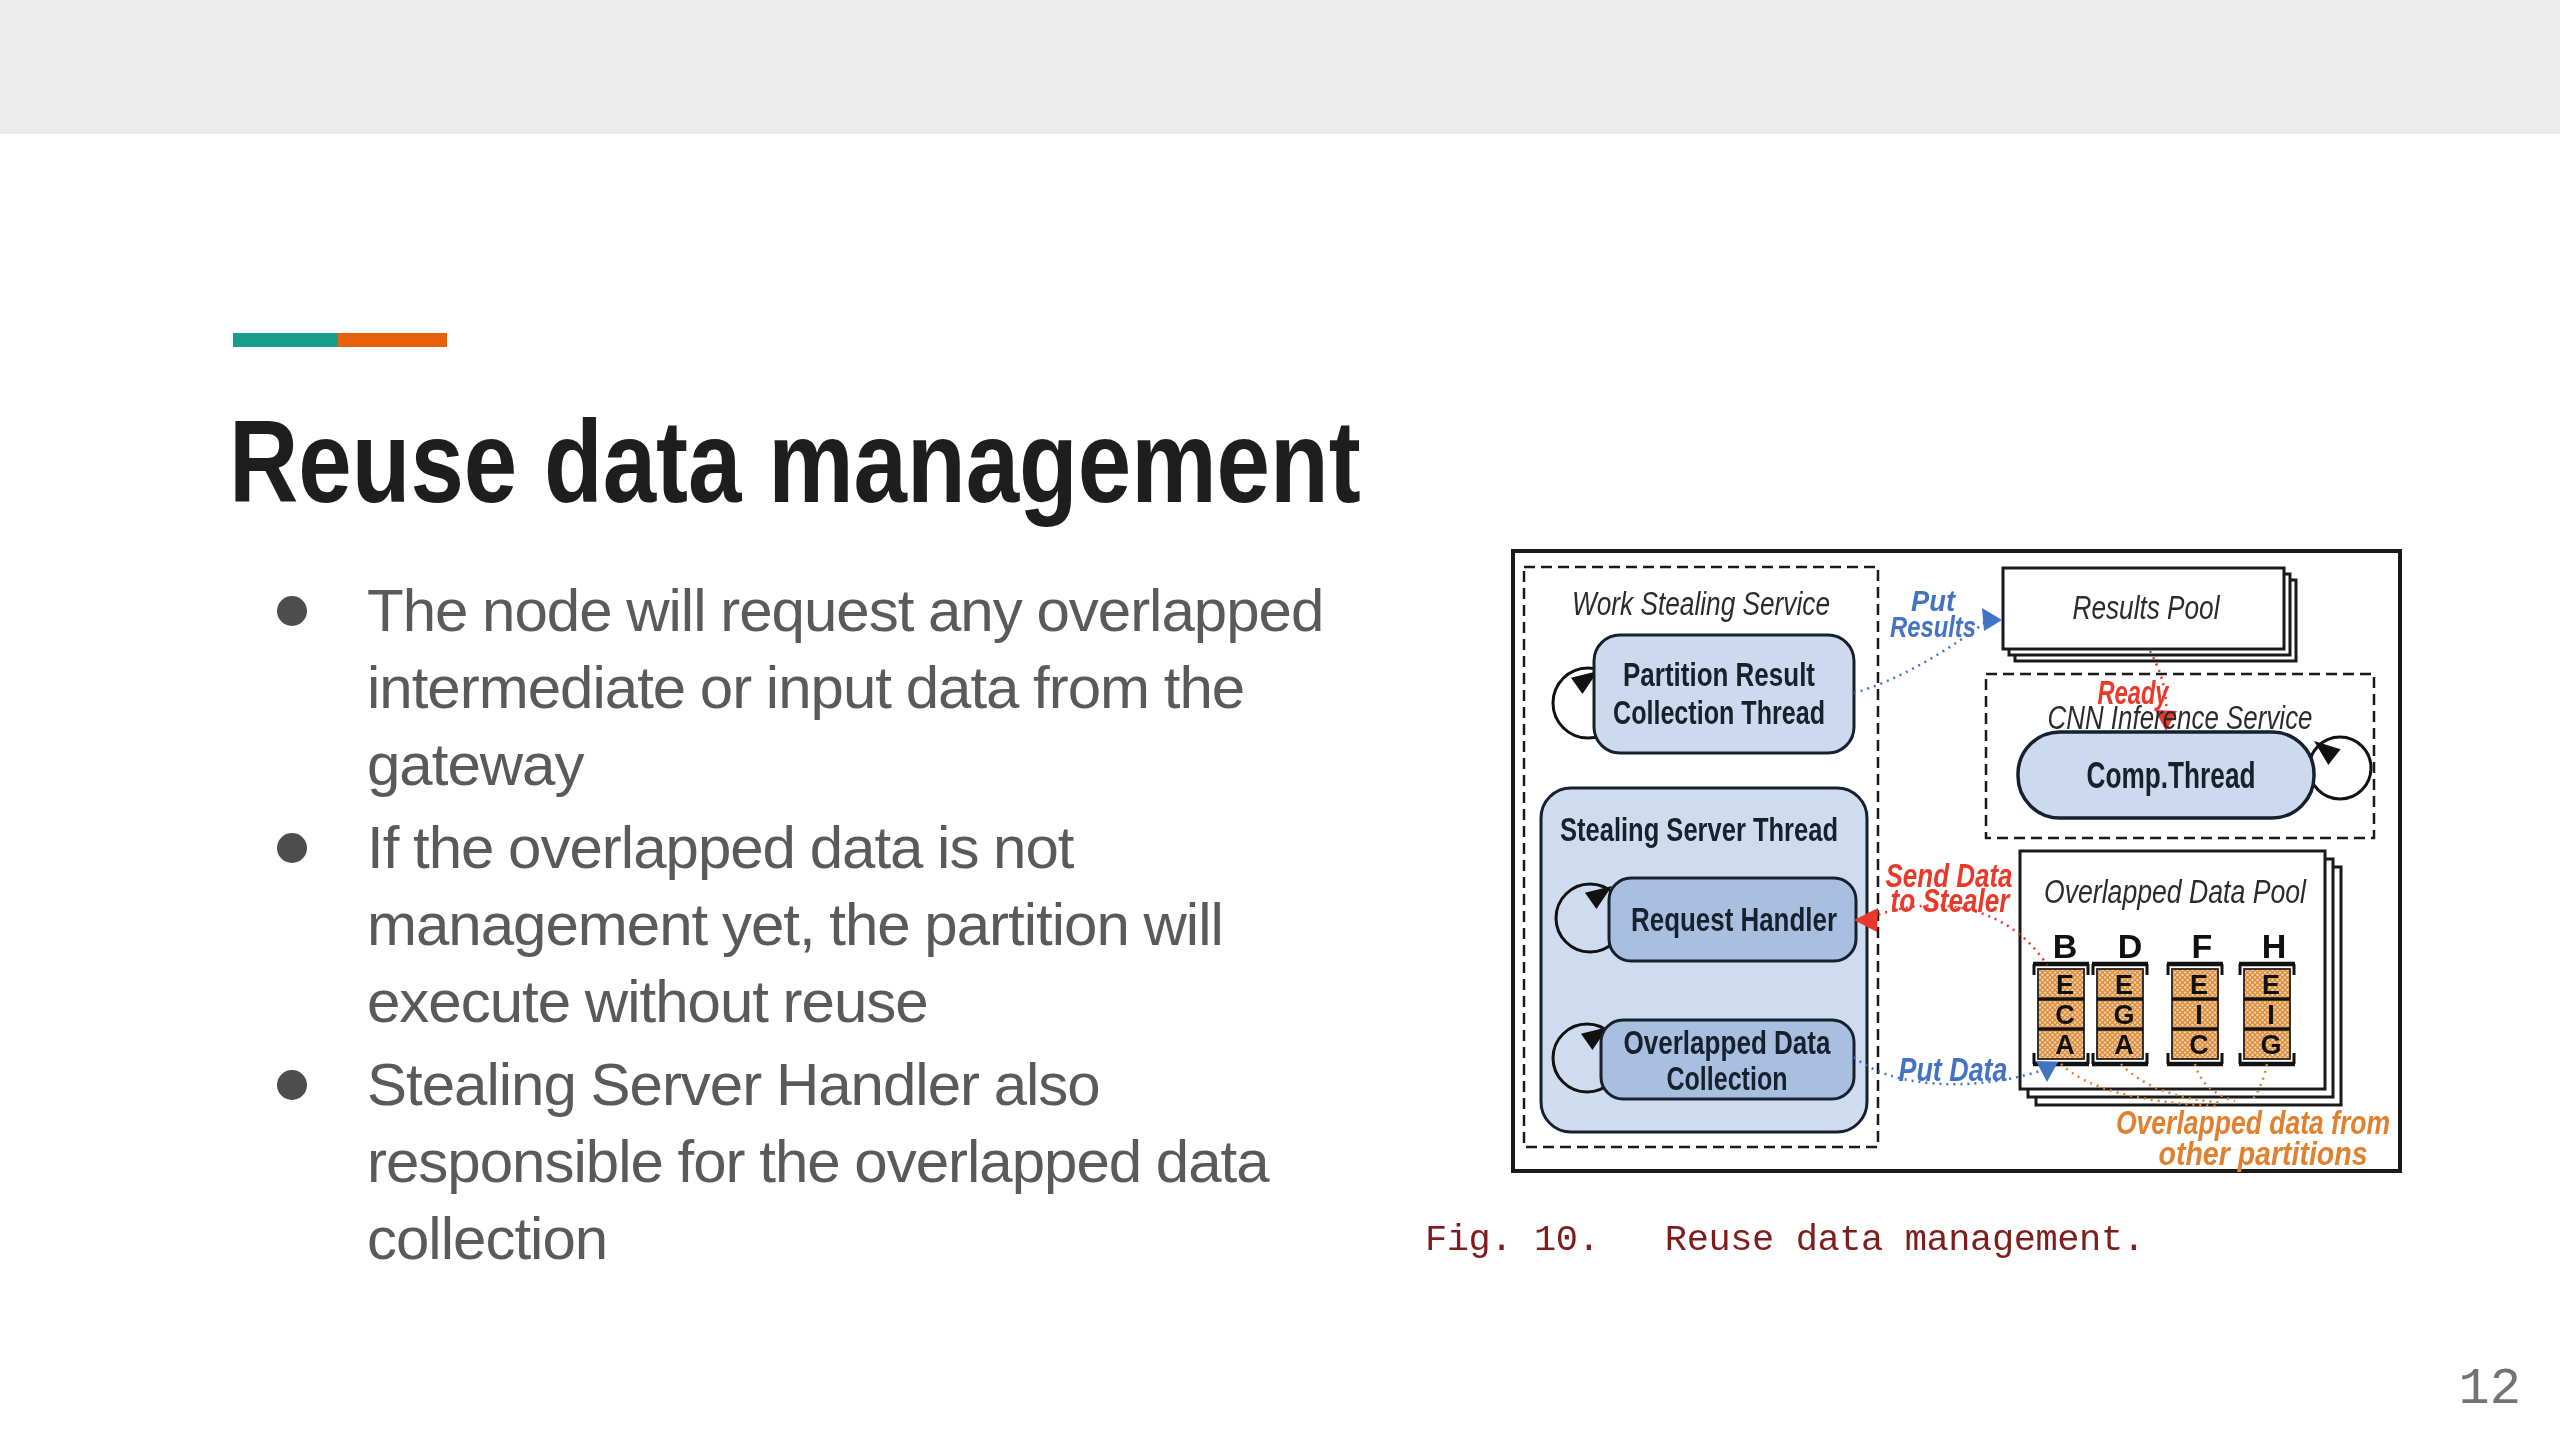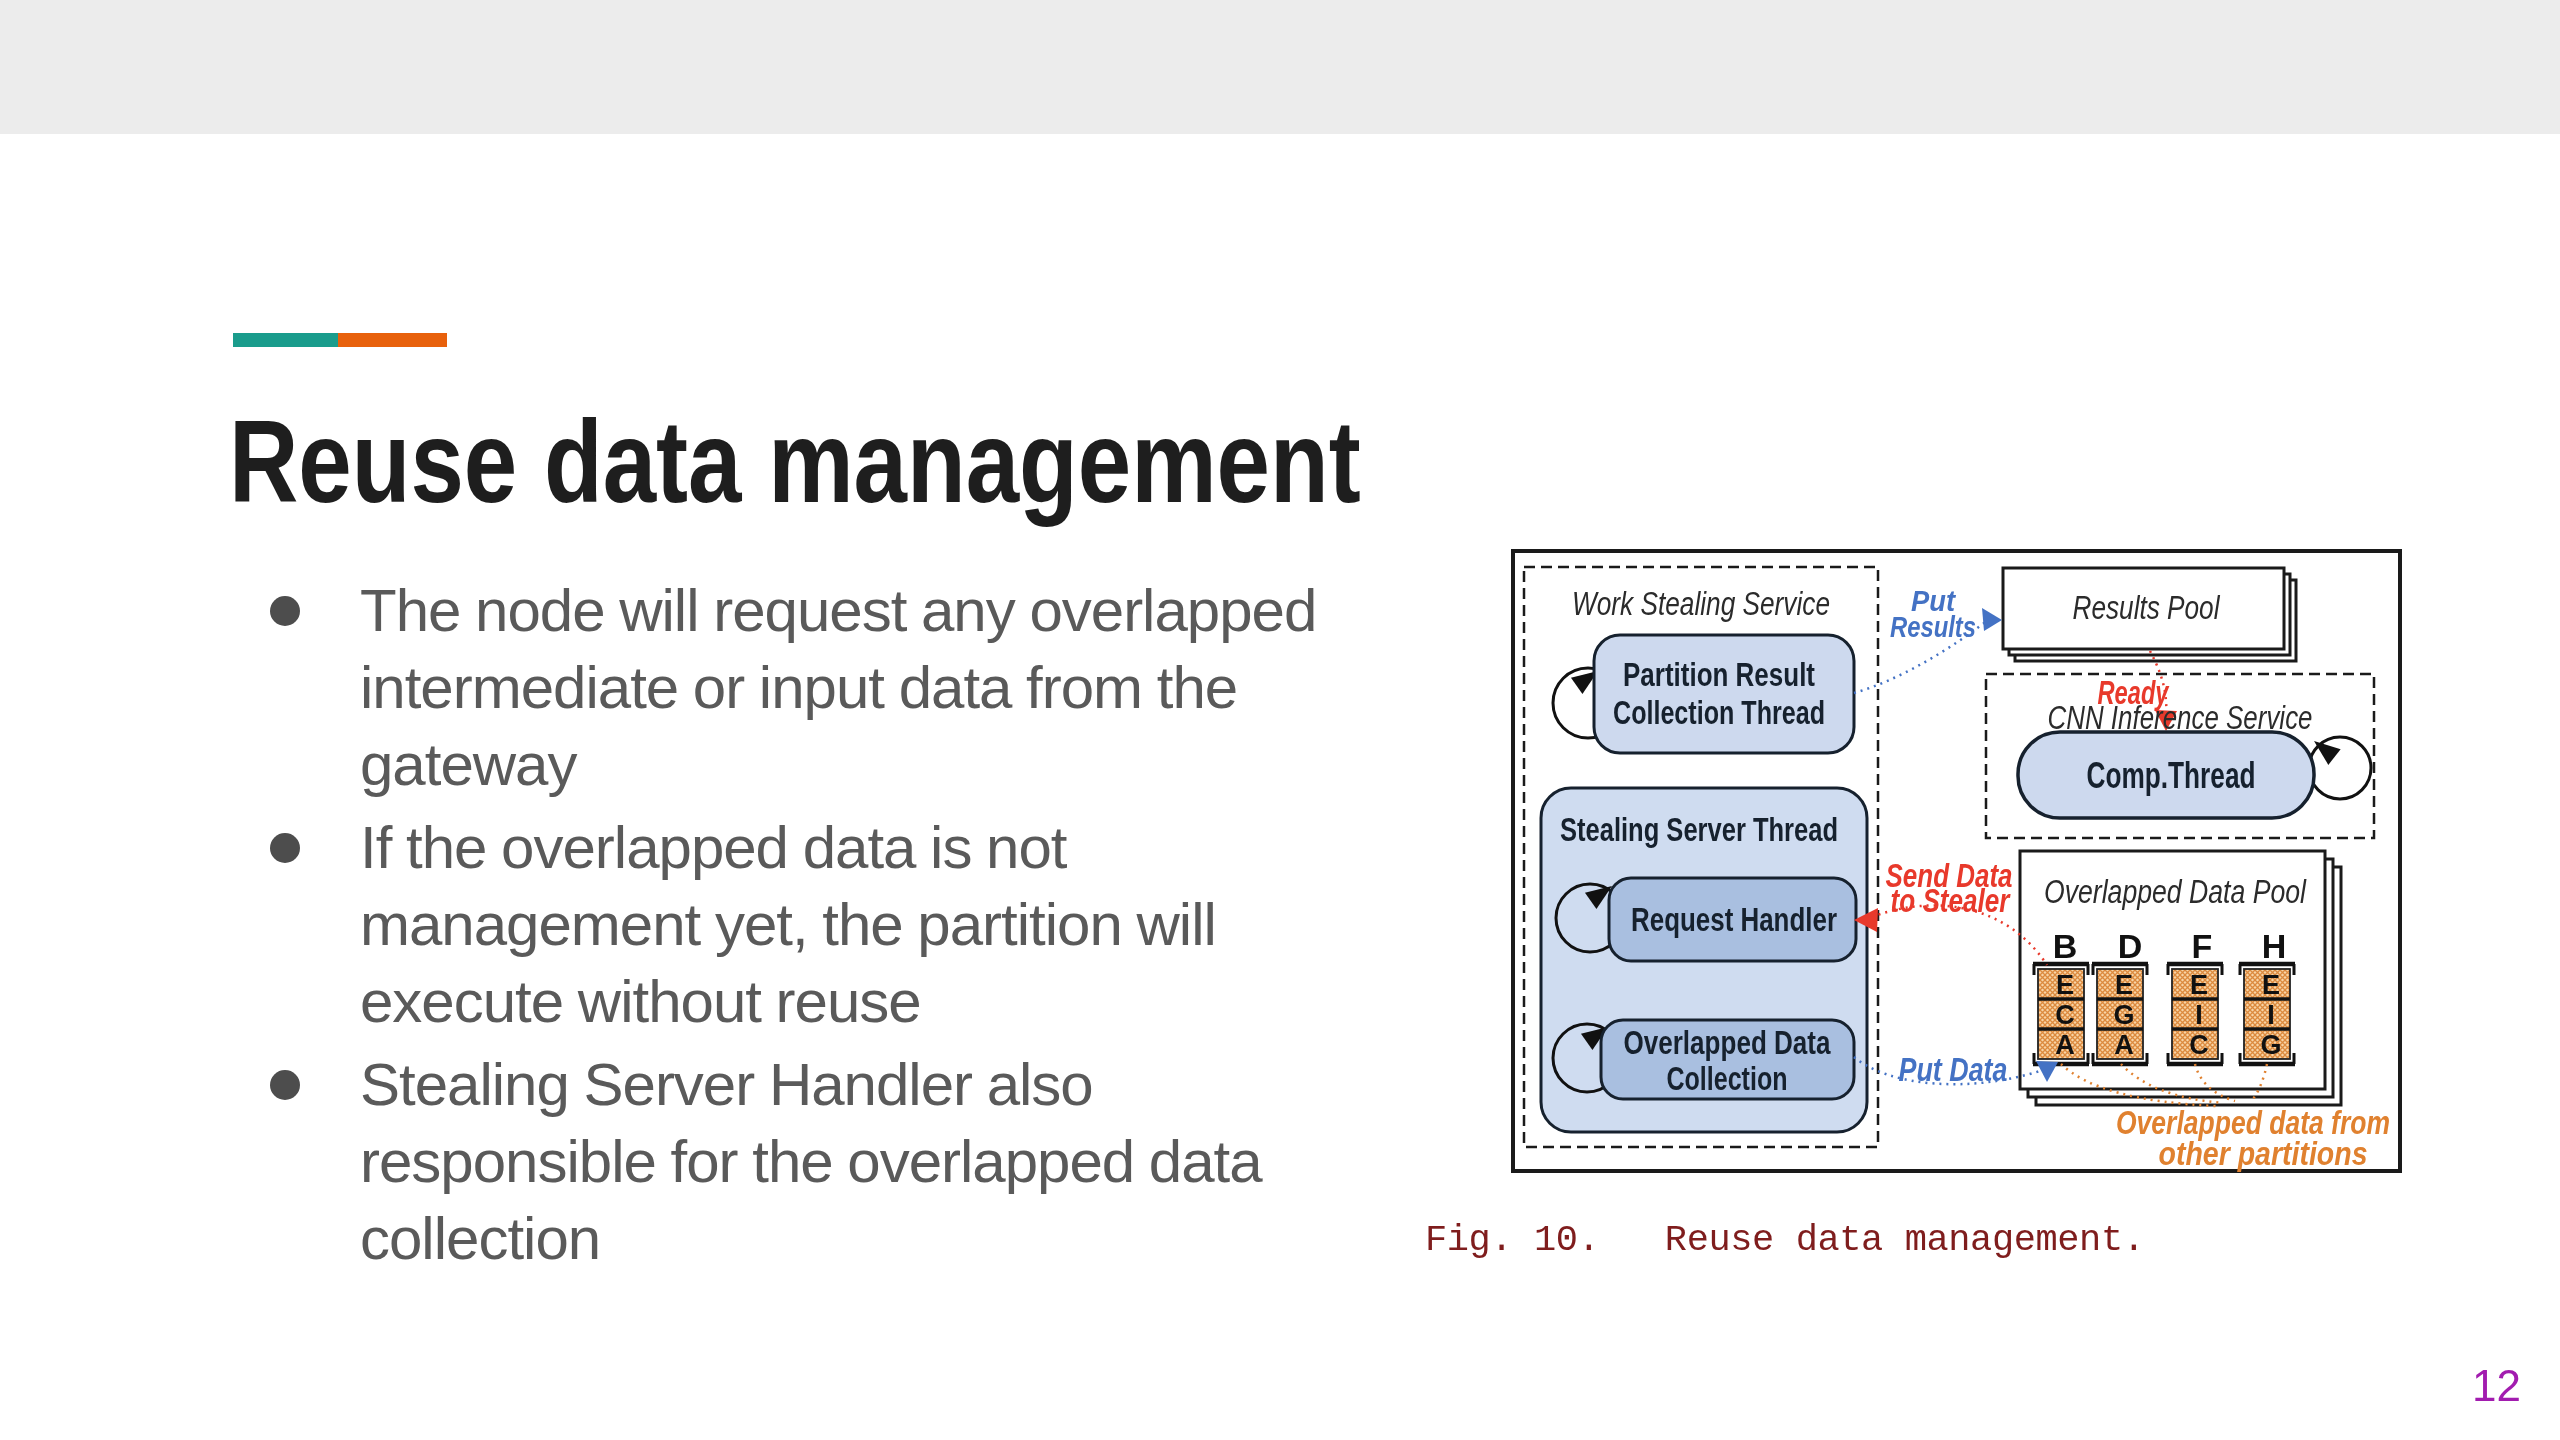--- a/index.html
+++ b/index.html
@@ -7,24 +7,24 @@
        font-family:"Liberation Sans",sans-serif;overflow:hidden;}
   .topbar{position:absolute;left:0;top:0;width:2560px;height:134px;background:#ececec;}
   .divider{position:absolute;left:233px;top:333px;width:214px;height:14px;font-size:0;}
   .divider .t{display:inline-block;width:105px;height:14px;background:#1a9c8c;}
   .divider .o{display:inline-block;width:109px;height:14px;background:#e8610c;}
   h1.title{position:absolute;left:229px;top:404px;margin:0;font-size:116px;font-weight:bold;
        color:#1e1e1e;line-height:1;white-space:nowrap;transform:scaleX(0.828);transform-origin:0 0;
        letter-spacing:0px;}
   ul.bullets{position:absolute;left:359px;top:572px;margin:0;padding:0;list-style:none;
        font-size:60px;line-height:77px;color:#5a5a5a;letter-spacing:-1px;word-spacing:-1px;width:1000px;}
-  ul.bullets li{margin:0 0 6px 1px;position:relative;}
+  ul.bullets li{margin:0 0 6px 8px;position:relative;}
   ul.bullets li::before{content:"";position:absolute;left:-90px;top:24px;width:30px;height:30px;
        border-radius:50%;background:#4d4d4d;}
-  .pagenum{position:absolute;top:1364px;right:39px;font-size:44px;color:#a21caf;line-height:1;}
+  .pagenum{position:absolute;top:1364px;right:39px;font-size:52px;color:#737373;line-height:1;font-family:Liberation Mono, monospace;}
   .caption{position:absolute;left:1425px;top:1222px;font-family:Liberation Mono, monospace;
        font-size:37px;color:#7f1d1d;line-height:1;white-space:nowrap;letter-spacing:-0.4px;}
   svg text{font-family:"Liberation Sans",sans-serif;}
 </style>
 </head>
 <body>
 <div class="topbar"></div>
 <div class="divider"><span class="t"></span><span class="o"></span></div>
 <h1 class="title">Reuse data management</h1>
 <ul class="bullets">

